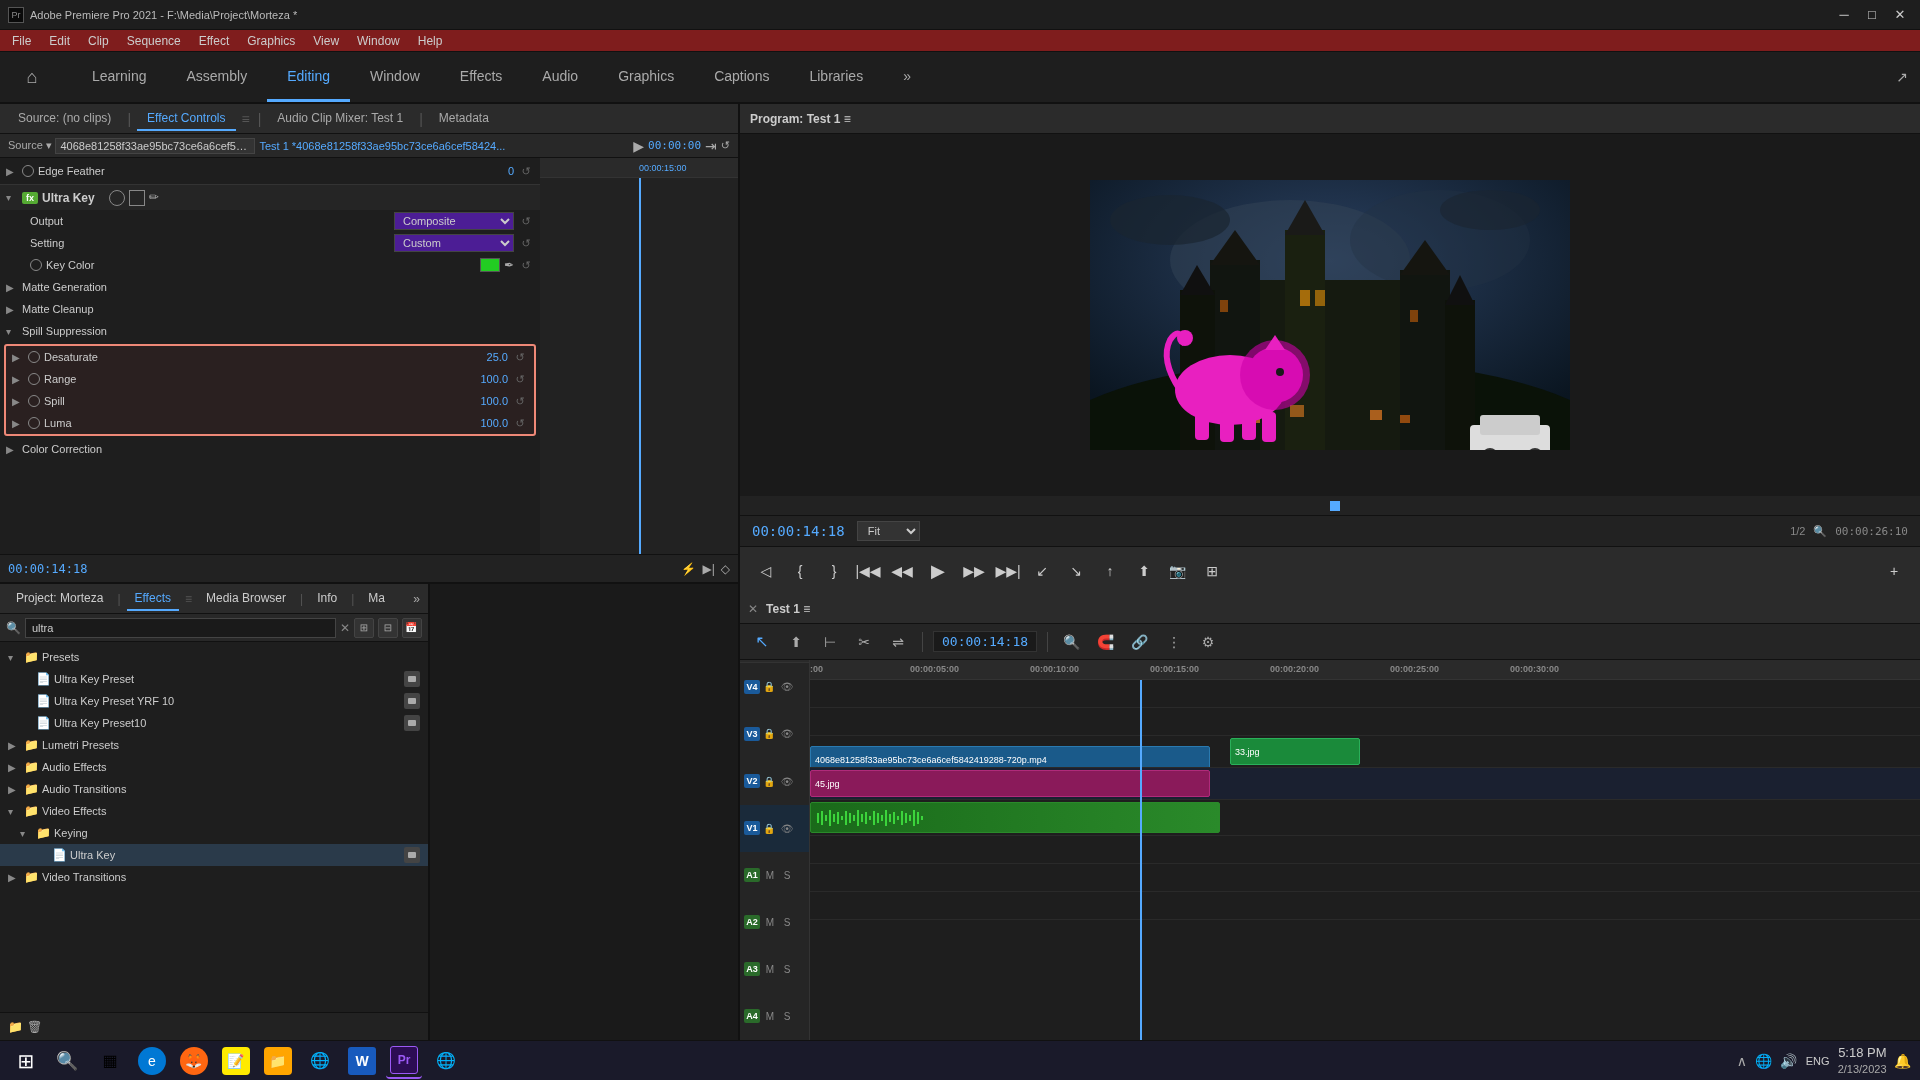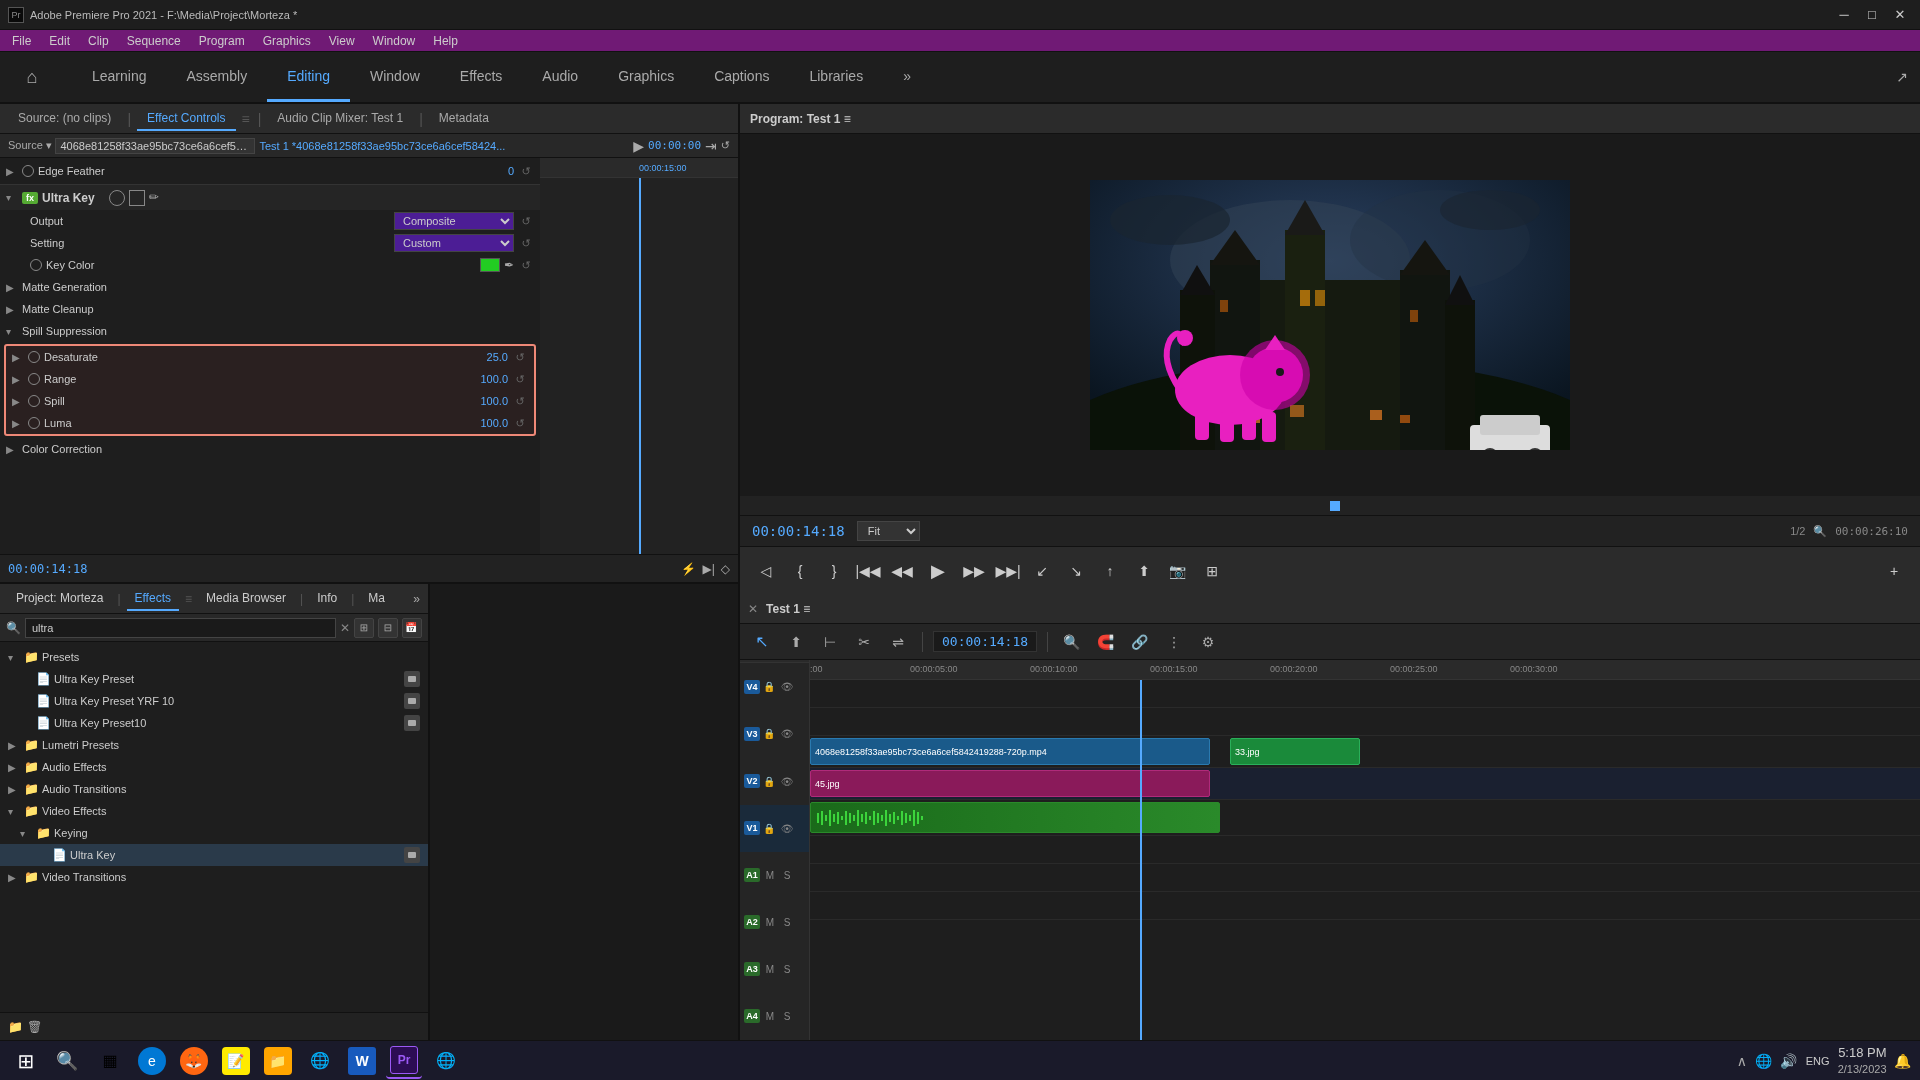--- a/index.html
+++ b/index.html
@@ -55,21 +55,21 @@
       cursor: pointer;
       font-size: 13px;
       display: flex;
       align-items: center;
       justify-content: center;
     }
 
     
     #menu-bar {
       height: 22px;
-      background: #701a75;
+      background: #7f1d1d;
       display: flex;
       align-items: center;
       padding: 0 4px;
       gap: 2px;
       border-bottom: 1px solid #111;
     }
     .menu-item {
       padding: 2px 8px;
       font-size: 12px;
       color: #ccc;
@@ -594,20 +594,21 @@
       border-bottom: 1px solid #333;
       display: flex;
       align-items: center;
       padding: 0 4px;
     }
     .ruler-mark {
       position: absolute;
       font-size: 9px;
       color: #888;
       top: 4px;
+      font-weight: bold;
     }
     #timeline-tracks {
       flex: 1;
       overflow-y: auto;
       position: relative;
     }
     .track-row {
       height: 28px;
       display: flex;
       align-items: center;
@@ -651,21 +652,21 @@
       font-size: 9px;
       color: #fff;
       display: flex;
       align-items: center;
       padding: 0 4px;
       overflow: hidden;
       text-overflow: ellipsis;
       white-space: nowrap;
       cursor: pointer;
     }
-    .clip-video { background: #1a5a8a; border: 1px solid #2a7ab0; }
+    .clip-video { background: #1a5a8a; border: 1px solid #2a7ab0; margin-top: 8px; }
     .clip-video2 { background: #8a1a5a; border: 1px solid #b02a7a; }
     .clip-img { background: #1a8a3a; border: 1px solid #2ab05a; }
     .clip-audio { background: #1a6a1a; border: 1px solid #2a8a2a; }
     .playhead-line {
       position: absolute;
       top: 0;
       width: 2px;
       background: #5af;
       height: 100%;
       pointer-events: none;
@@ -786,21 +787,21 @@
     <button class="title-btn">□</button>
     <button class="title-btn close">✕</button>
   </div>
 </div>
 
 <div id="menu-bar">
   <span class="menu-item">File</span>
   <span class="menu-item">Edit</span>
   <span class="menu-item">Clip</span>
   <span class="menu-item">Sequence</span>
-  <span class="menu-item">Program</span>
+  <span class="menu-item">Effect</span>
   <span class="menu-item">Graphics</span>
   <span class="menu-item">View</span>
   <span class="menu-item">Window</span>
   <span class="menu-item">Help</span>
 </div>
 
 <div id="nav-bar">
   <div class="nav-home">⌂</div>
   <div class="nav-tabs">
     <div class="nav-tab">Learning</div>

